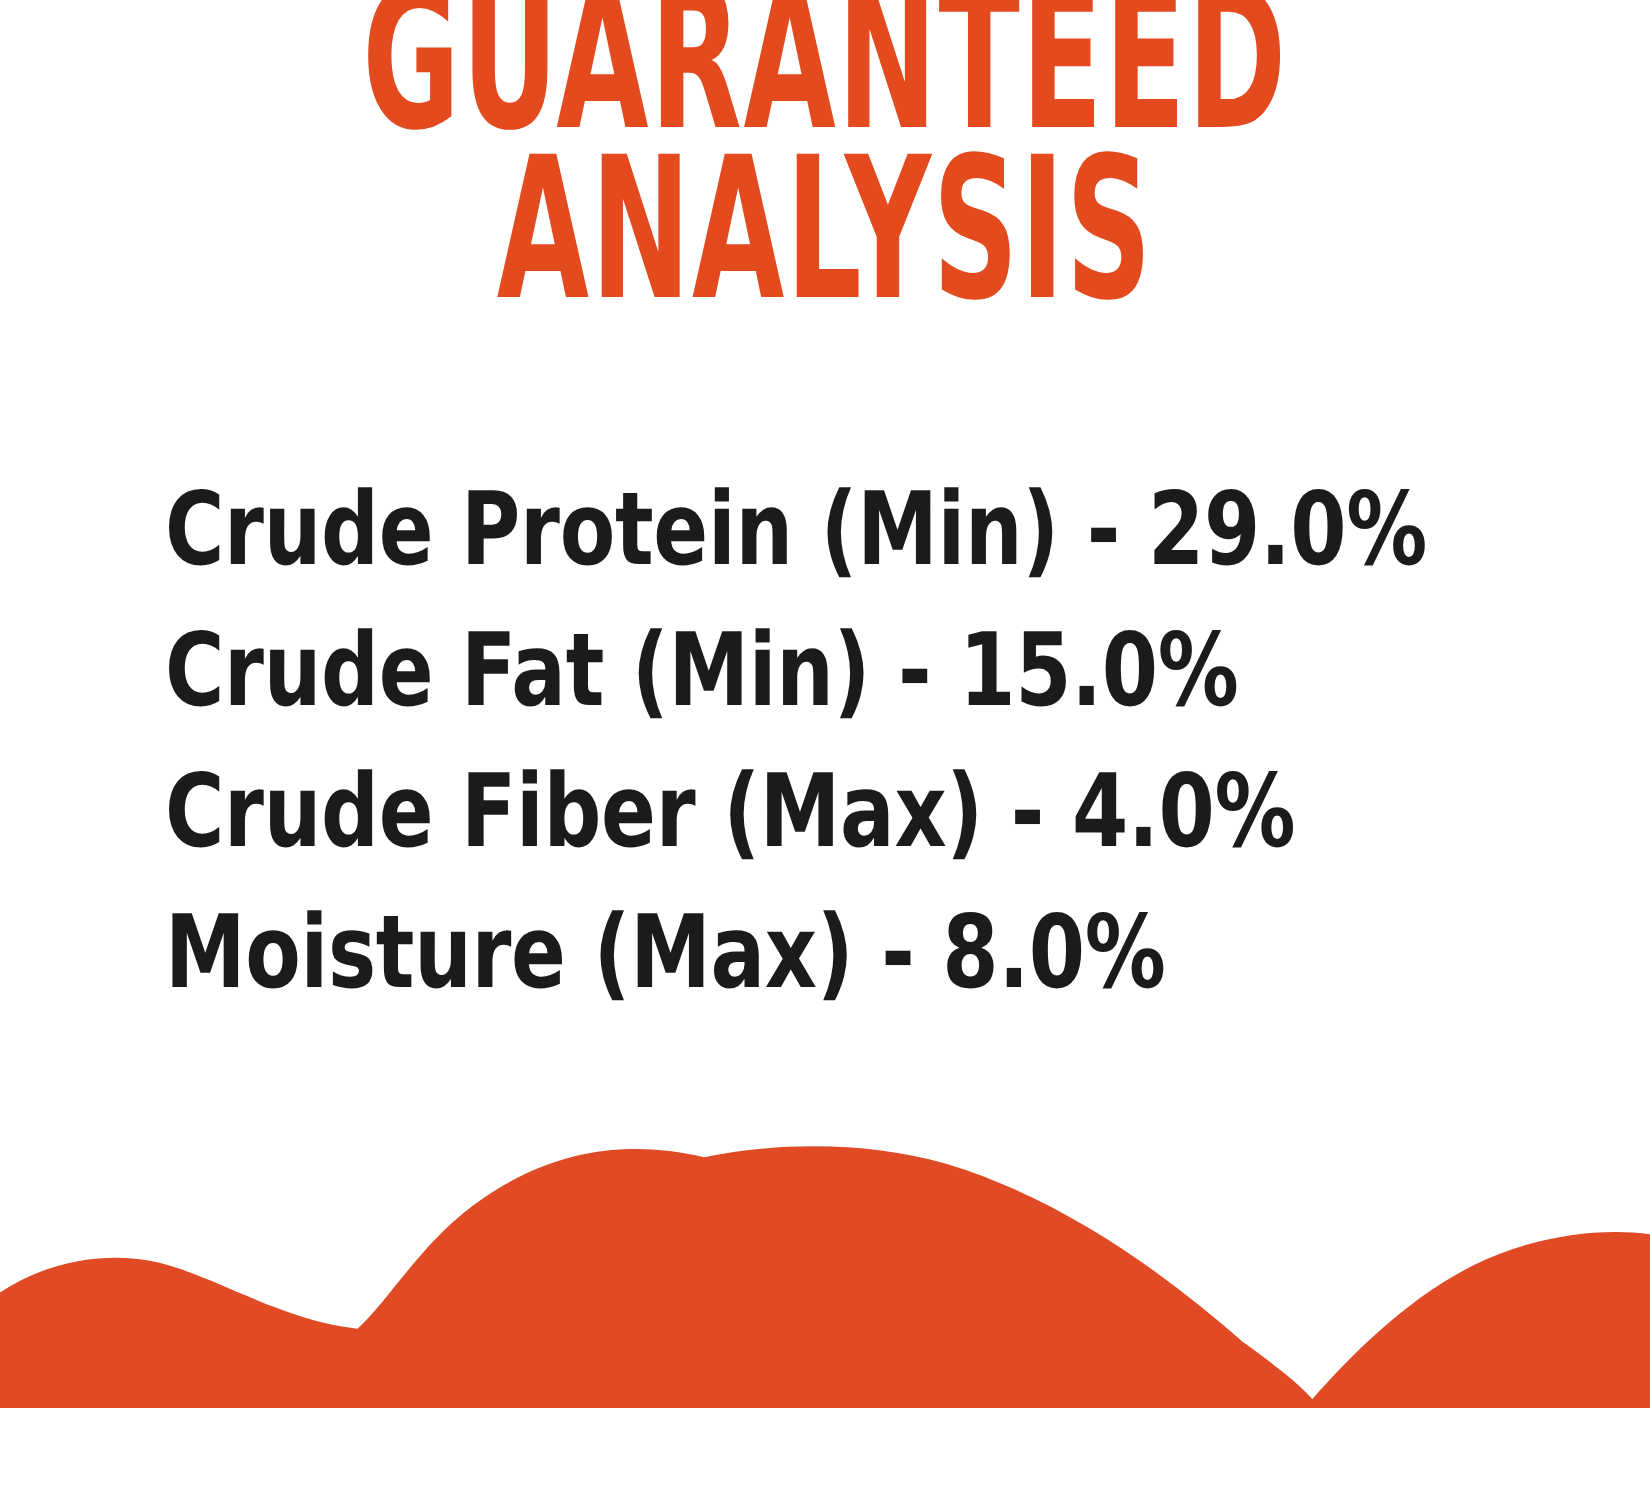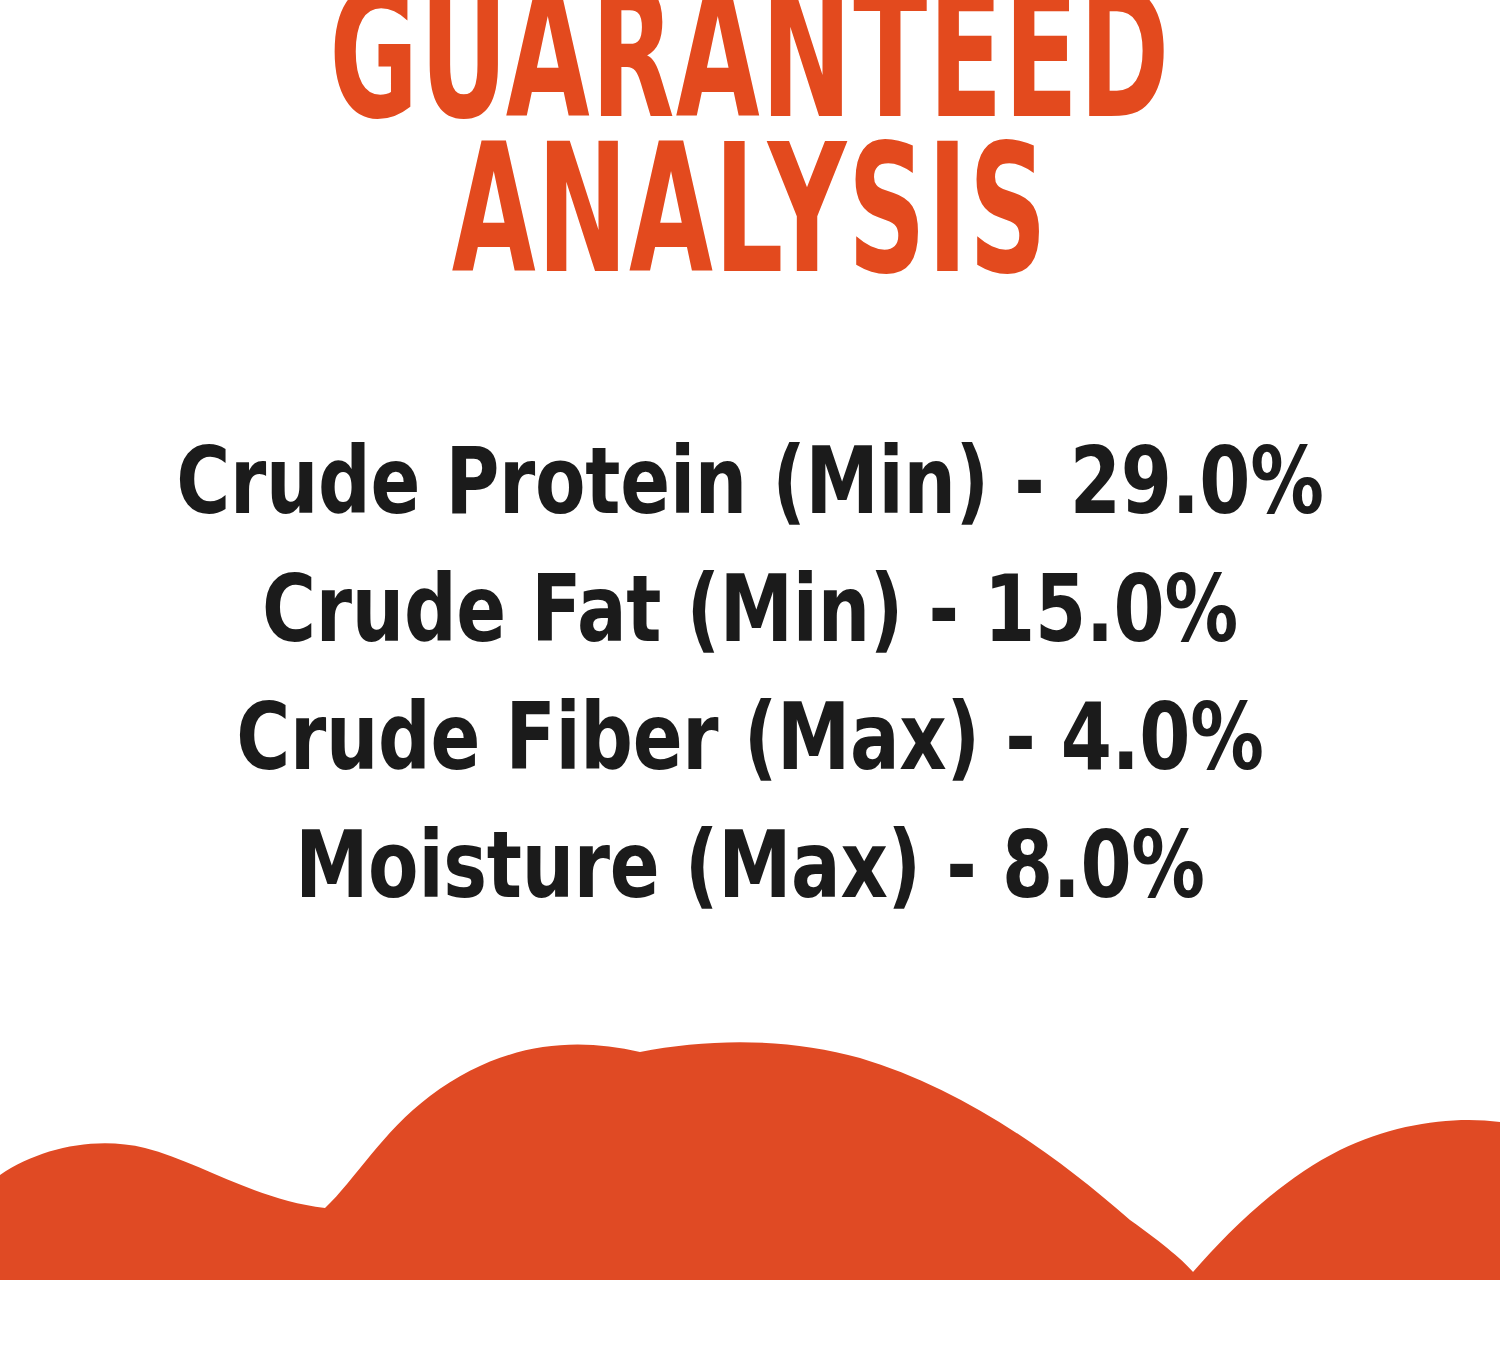--- a/index.html
+++ b/index.html
@@ -45,21 +45,21 @@
     transform-origin: 50% 50%;
     margin-top: -6px;
   }
 
   
   .analysis-list {
     position: absolute;
     left: 0;
     top: 436px;
     width: 1500px;
-    text-align: center;
+    text-align: left;
   }
   .analysis-line {
     display: block;
     color: #1b1b1b;
     font-family: "DejaVu Sans", sans-serif;
     font-weight: bold;
     font-size: 92px;
     line-height: 1.0;
     height: 128px;
     letter-spacing: -0.004em;

